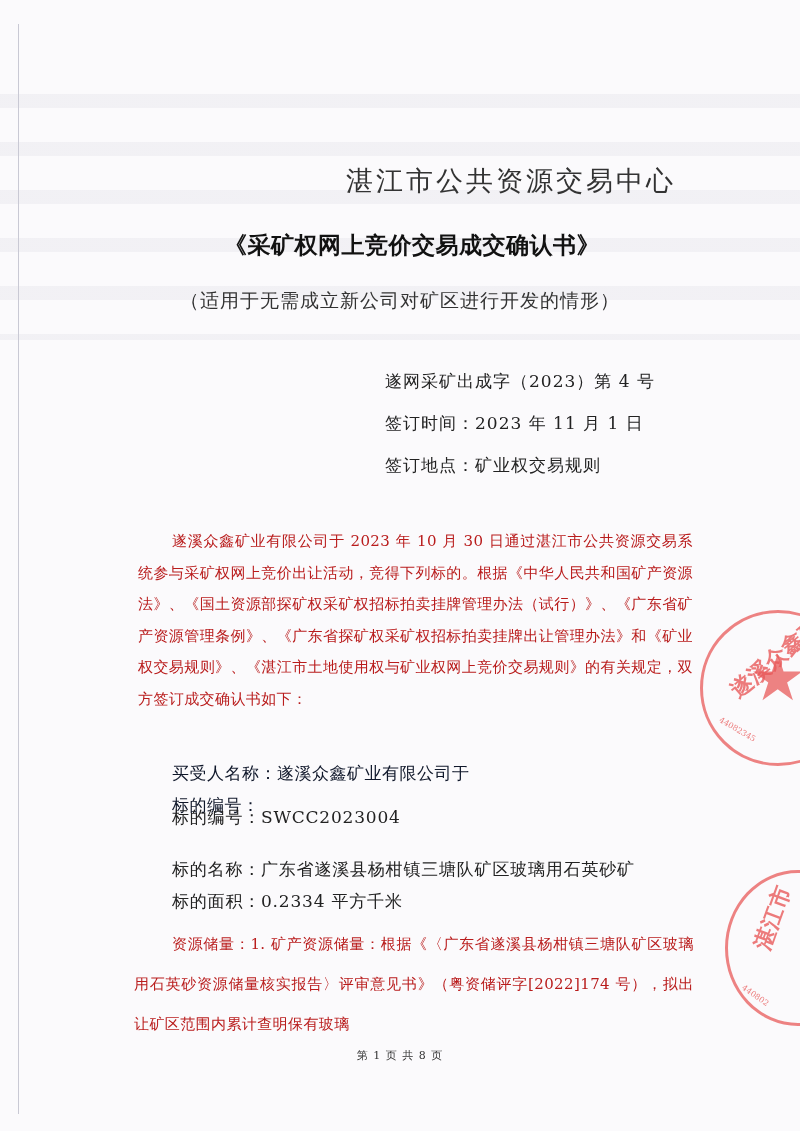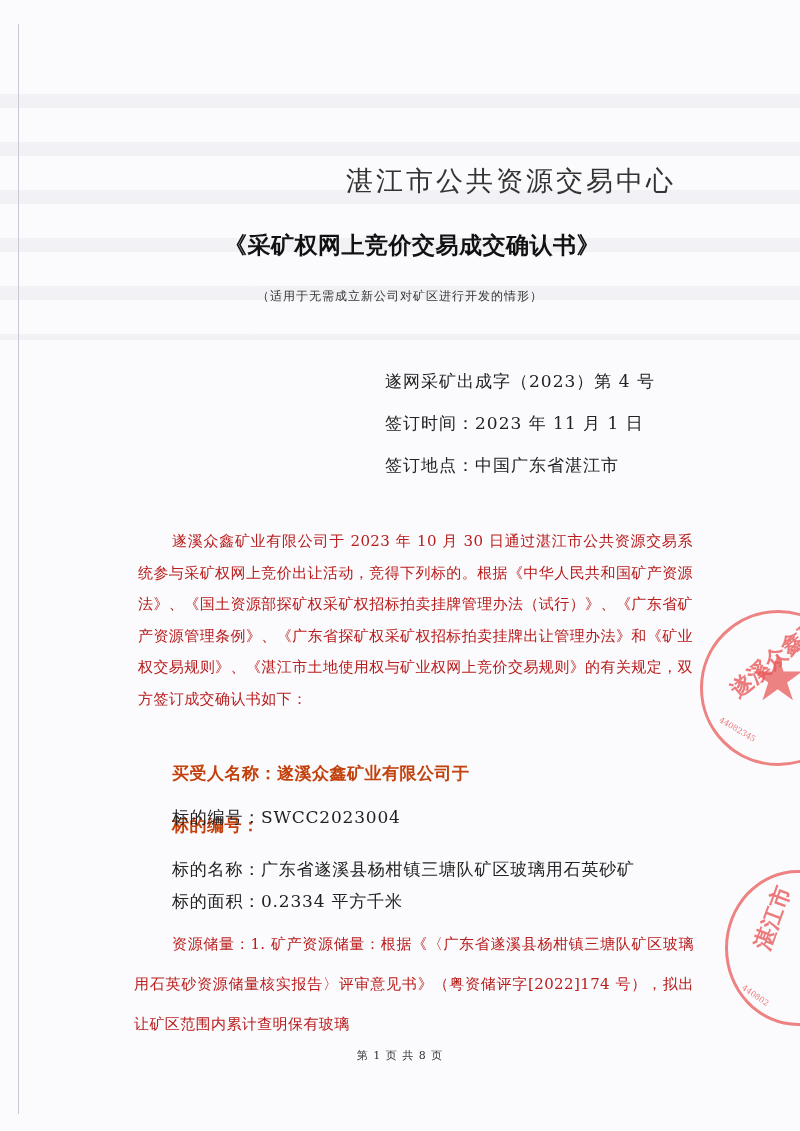--- a/index.html
+++ b/index.html
@@ -23,29 +23,29 @@
     position: absolute; left: 0; width: 676px; top: 163px; text-align: right;
     font-size: 27px; letter-spacing: 3px; color: #333; font-weight: normal;
   }
   .doc-title {
     position: absolute; left: 0; width: 800px; top: 230px; text-align: center;
     font-family: "DejaVu Sans", "Liberation Sans", sans-serif;
     font-size: 23px; font-weight: bold; color: #111; letter-spacing: 0.5px; padding-left: 12px;
   }
   .subtitle {
     position: absolute; left: 0; width: 800px; top: 288px; text-align: center;
-    font-size: 12px; color: #333; letter-spacing: 1px;
+    font-size: 19px; color: #333; letter-spacing: 1px;
   }
   .meta { position: absolute; left: 385px; font-size: 17px; color: #222; letter-spacing: 1px; }
   .para {
     position: absolute; left: 138px; width: 555px; font-size: 15px; line-height: 31.5px;
     color: #b91c1c; text-align: justify; letter-spacing: 0.4px;
   }
   .row { position: absolute; left: 172px; font-size: 17px; color: #222; letter-spacing: 0.8px; }
-  .bold { font-family: "DejaVu Sans", "Liberation Sans", sans-serif; font-weight: bold; color: #c2410c; letter-spacing: 0.5px; margin-top: 20px; }
+  .bold { font-family: "DejaVu Sans", "Liberation Sans", sans-serif; font-weight: normal; color: #0f172a; letter-spacing: 0.5px; }
   .footer {
     position: absolute; left: 0; width: 800px; top: 1048px; text-align: center;
     font-size: 11px; color: #333; letter-spacing: 1px;
   }
   .seal {
     position: absolute; border: 3px solid rgba(232,90,90,0.75); border-radius: 50%;
     color: rgba(232,90,90,0.8);
   }
   .seal-text { position: absolute; font-size: 22px; font-weight: bold; font-family: "DejaVu Serif", serif; }
   .star { position: absolute; font-size: 64px; color: rgba(232,90,90,0.75); }
@@ -55,21 +55,21 @@
 
 <div class="ghost"></div>
 <div class="leftrule"></div>
 
 <div class="title">湛江市公共资源交易中心</div>
 <div class="doc-title">《采矿权网上竞价交易成交确认书》</div>
 <div class="subtitle">（适用于无需成立新公司对矿区进行开发的情形）</div>
 
 <div class="meta" style="top:370px">遂网采矿出成字（2023）第 4 号</div>
 <div class="meta" style="top:412px">签订时间：2023 年  11 月 1 日</div>
-<div class="meta" style="top:454px">签订地点：中国广东省湛江市</div>
+<div class="meta" style="top:454px">签订地点：矿业权交易规则</div>
 
 <div class="para" style="top:526px; text-indent:34px;">遂溪众鑫矿业有限公司于 2023 年 10 月 30 日通过湛江市公共资源交易系统参与采矿权网上竞价出让活动，竞得下列标的。根据《中华人民共和国矿产资源法》、《国土资源部探矿权采矿权招标拍卖挂牌管理办法（试行）》、《广东省矿产资源管理条例》、《广东省探矿权采矿权招标拍卖挂牌出让管理办法》和《矿业权交易规则》、《湛江市土地使用权与矿业权网上竞价交易规则》的有关规定，双方签订成交确认书如下：</div>
 
 <div class="row" style="top:762px">
   <span class="bold">买受人名称：</span><span class="bold">遂溪众鑫矿业有限公司于</span>
 </div>
 <div class="row bold" style="top:794px">标的编号：</div>
 
 <div class="row" style="top:806px">
   <span>标的编号：</span><span>SWCC2023004</span>

